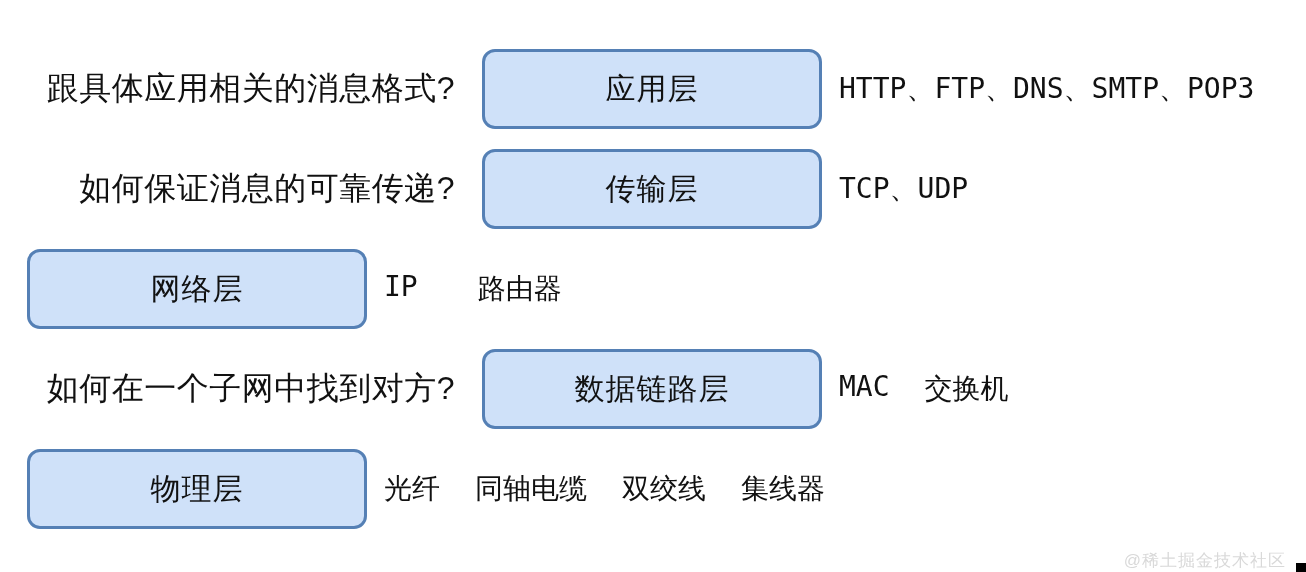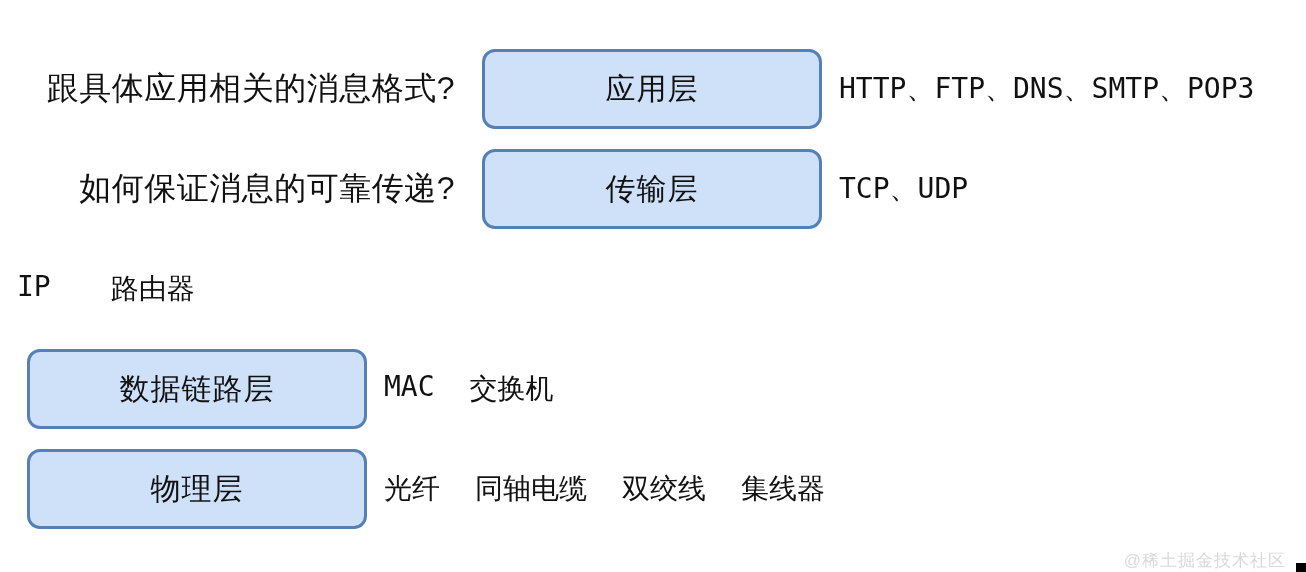--- a/index.html
+++ b/index.html
@@ -95,27 +95,31 @@
     <div class="question">如何保证消息的可靠传递?</div>
     <div class="layer-box">
       <span class="layer-label">传输层</span>
     </div>
     <div class="tech">
       <span>TCP、UDP</span>
     </div>
   </div>
 
   <div class="row">
+    <div class="layer-box">
+      <span class="layer-label">网络层</span>
+    </div>
     <div class="tech gap-wide">
       <span>IP</span>
       <span>路由器</span>
     </div>
   </div>
 
   <div class="row">
+    <div class="question">如何在一个子网中找到对方?</div>
     <div class="layer-box">
       <span class="layer-label">数据链路层</span>
     </div>
     <div class="tech">
       <span>MAC</span>
       <span>交换机</span>
     </div>
   </div>
 
   <div class="row">

